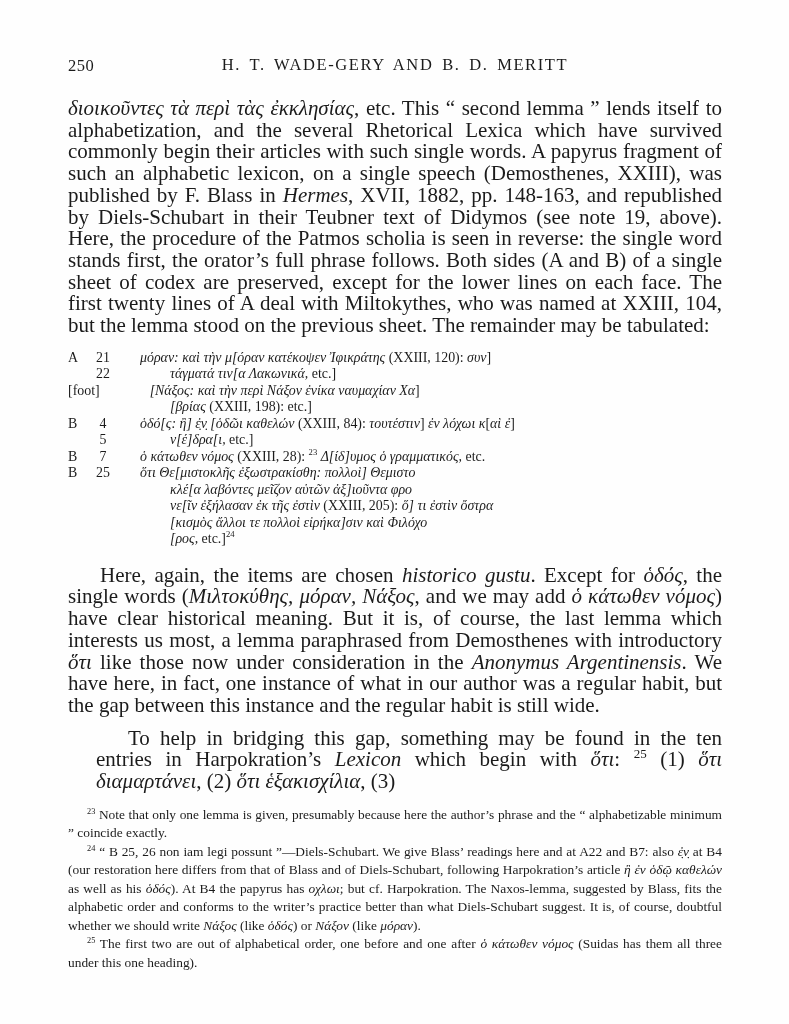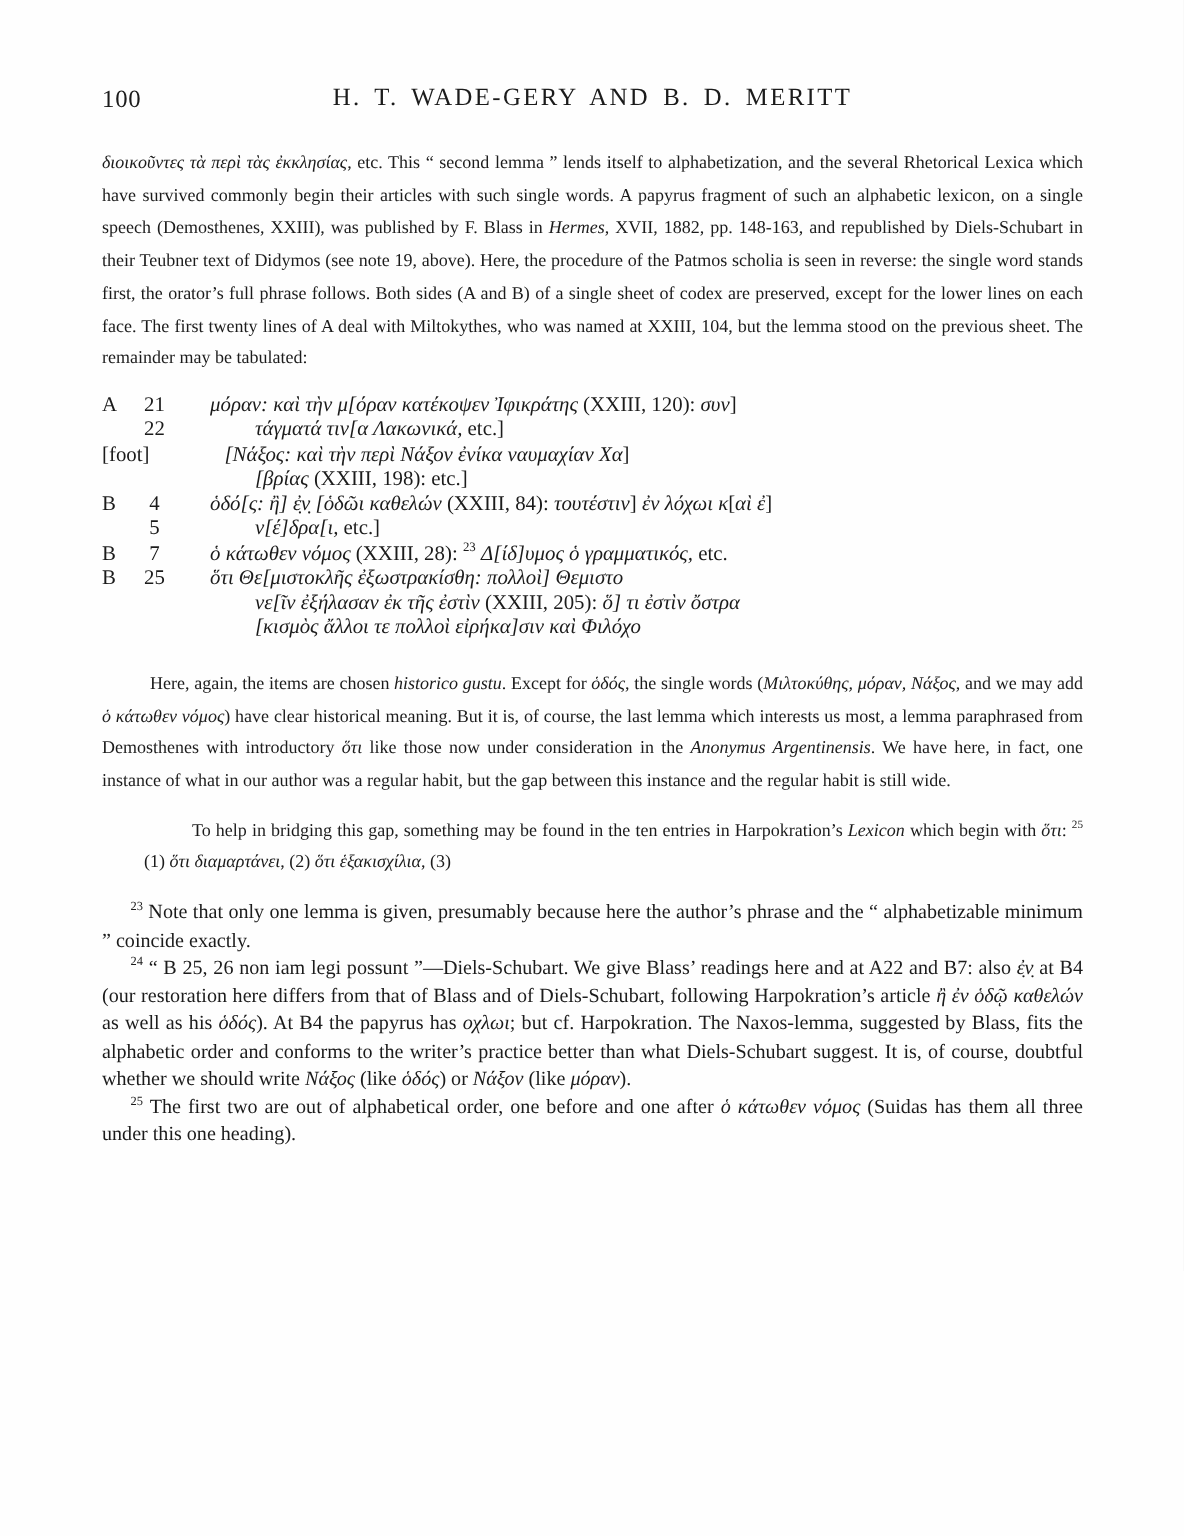--- a/index.html
+++ b/index.html
@@ -29,21 +29,21 @@
   .pageno{position:absolute;left:0;top:1px;letter-spacing:0.5px;}
   .rhead{
     display:block;text-align:center;
     letter-spacing:1.6px;word-spacing:3px;
     white-space:nowrap;
   }
   
   .body-para{
     margin:0;
     text-align:justify;
-    font-size:12px;
+    font-size:21px;
     line-height:21.7px;
   }
   .p1{margin-top:21px;}
   .p2{text-indent:32px;}
   .p3{text-indent:32px;margin-top:11px;margin-left:28px;}
   
   .lemma-table{
     margin:13px 0 17px 0;
     font-size:13.9px;
     line-height:16.5px;
@@ -75,21 +75,21 @@
     text-indent:19px;
   }
 </style>
 </head>
 <body>
 
 <div class="page">
   <div class="content">
 
     <div class="running-header">
-      <span class="pageno">100</span>
+      <span class="pageno">250</span>
       <span class="rhead">H. T. WADE-GERY AND B. D. MERITT</span>
     </div>
 
     <p class="body-para p1"><span class="greek">διοικοῦντες τὰ περὶ τὰς ἐκκλησίας</span><span>, etc.  This “ second lemma ” lends itself to alphabetization, and the several Rhetorical Lexica which have survived commonly begin their articles with such single words.  A papyrus fragment of such an alphabetic lexicon, on a single speech (Demosthenes, XXIII), was published by F. Blass in </span><span class="italic">Hermes</span><span>, XVII, 1882, pp. 148-163, and republished by Diels-Schubart in their Teubner text of Didymos (see note 19, above).  Here, the procedure of the Patmos scholia is seen in reverse: the single word stands first, the orator’s full phrase follows.  Both sides (A and B) of a single sheet of codex are preserved, except for the lower lines on each face.  The first twenty lines of A deal with Miltokythes, who was named at XXIII, 104, but the lemma stood on the previous sheet.  The remainder may be tabulated:</span></p>
 
     <div class="lemma-table">
         <div class="trow">
           <span class="rl">
             <span class="rl-side">A</span>
             <span class="rl-num">21</span>
@@ -143,28 +143,42 @@
             <span class="rl-side">B</span>
             <span class="rl-num">25</span>
           </span>
           <span class="ttext"><span class="greek">ὅτι Θε[μιστοκλῆς ἐξωστρακίσθη: πολλοὶ] Θεμιστο</span></span>
         </div>
         <div class="trow">
           <span class="rl">
             <span class="rl-side"></span>
             <span class="rl-num"></span>
           </span>
+          <span class="ttext ind"><span class="greek">κλέ[α λαβόντες μεῖζον αὑτῶν ἀξ]ιοῦντα φρο</span></span>
+        </div>
+        <div class="trow">
+          <span class="rl">
+            <span class="rl-side"></span>
+            <span class="rl-num"></span>
+          </span>
           <span class="ttext ind"><span class="greek">νε[ῖν ἐξήλασαν ἐκ τῆς ἐστὶν</span><span> (XXIII, 205): </span><span class="greek">ὅ] τι ἐστὶν ὄστρα</span></span>
         </div>
         <div class="trow">
           <span class="rl">
             <span class="rl-side"></span>
             <span class="rl-num"></span>
           </span>
           <span class="ttext ind"><span class="greek">[κισμὸς ἄλλοι τε πολλοὶ εἰρήκα]σιν καὶ Φιλόχο</span></span>
+        </div>
+        <div class="trow">
+          <span class="rl">
+            <span class="rl-side"></span>
+            <span class="rl-num"></span>
+          </span>
+          <span class="ttext ind"><span class="greek">[ρος,</span><span> etc.]</span><sup class="fnref">24</sup></span>
         </div>
       </div>
 
     <p class="body-para p2"><span>Here, again, the items are chosen </span><span class="italic">historico gustu</span><span>.  Except for </span><span class="greek">ὁδός</span><span>, the single words (</span><span class="greek">Μιλτοκύθης, μόραν, Νάξος</span><span>, and we may add </span><span class="greek">ὁ κάτωθεν νόμος</span><span>) have clear historical meaning.  But it is, of course, the last lemma which interests us most, a lemma paraphrased from Demosthenes with introductory </span><span class="greek">ὅτι</span><span> like those now under consideration in the </span><span class="italic">Anonymus Argentinensis</span><span>.  We have here, in fact, one instance of what in our author was a regular habit, but the gap between this instance and the regular habit is still wide.</span></p>
 
     <p class="body-para p3"><span>To help in bridging this gap, something may be found in the ten entries in Harpokration’s </span><span class="italic">Lexicon</span><span> which begin with </span><span class="greek">ὅτι</span><span>: </span><sup class="fnref">25</sup><span> (1) </span><span class="greek">ὅτι διαμαρτάνει</span><span>, (2) </span><span class="greek">ὅτι ἑξακισχίλια</span><span>, (3)</span></p>
 
     <div class="footnotes">
         <p class="footnote"><sup class="fnref">23</sup><span> Note that only one lemma is given, presumably because here the author’s phrase and the “ alphabetizable minimum ” coincide exactly.</span></p>
         <p class="footnote"><sup class="fnref">24</sup><span> “ B 25, 26 non iam legi possunt ”—Diels-Schubart.  We give Blass’ readings here and at A22 and B7: also </span><span class="greek">ἐ̣ν̣</span><span> at B4 (our restoration here differs from that of Blass and of Diels-Schubart, following Harpokration’s article </span><span class="greek">ἢ ἐν ὁδῷ καθελών</span><span> as well as his </span><span class="greek">ὁδός</span><span>).  At B4 the papyrus has </span><span class="greek">οχλωι</span><span>; but cf. Harpokration.  The Naxos-lemma, suggested by Blass, fits the alphabetic order and conforms to the writer’s practice better than what Diels-Schubart suggest.  It is, of course, doubtful whether we should write </span><span class="greek">Νάξος</span><span> (like </span><span class="greek">ὁδός</span><span>) or </span><span class="greek">Νάξον</span><span> (like </span><span class="greek">μόραν</span><span>).</span></p>

